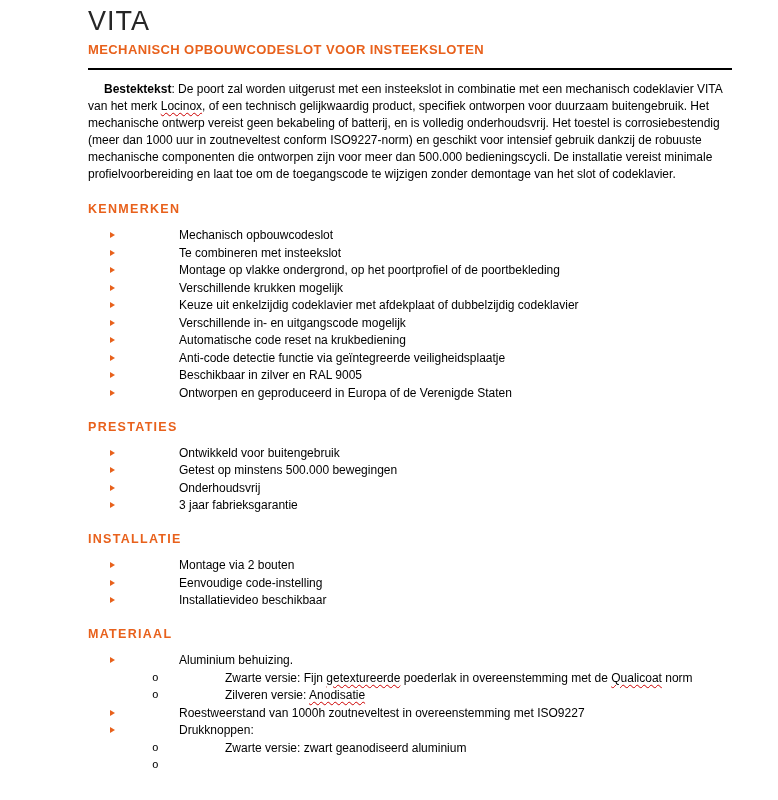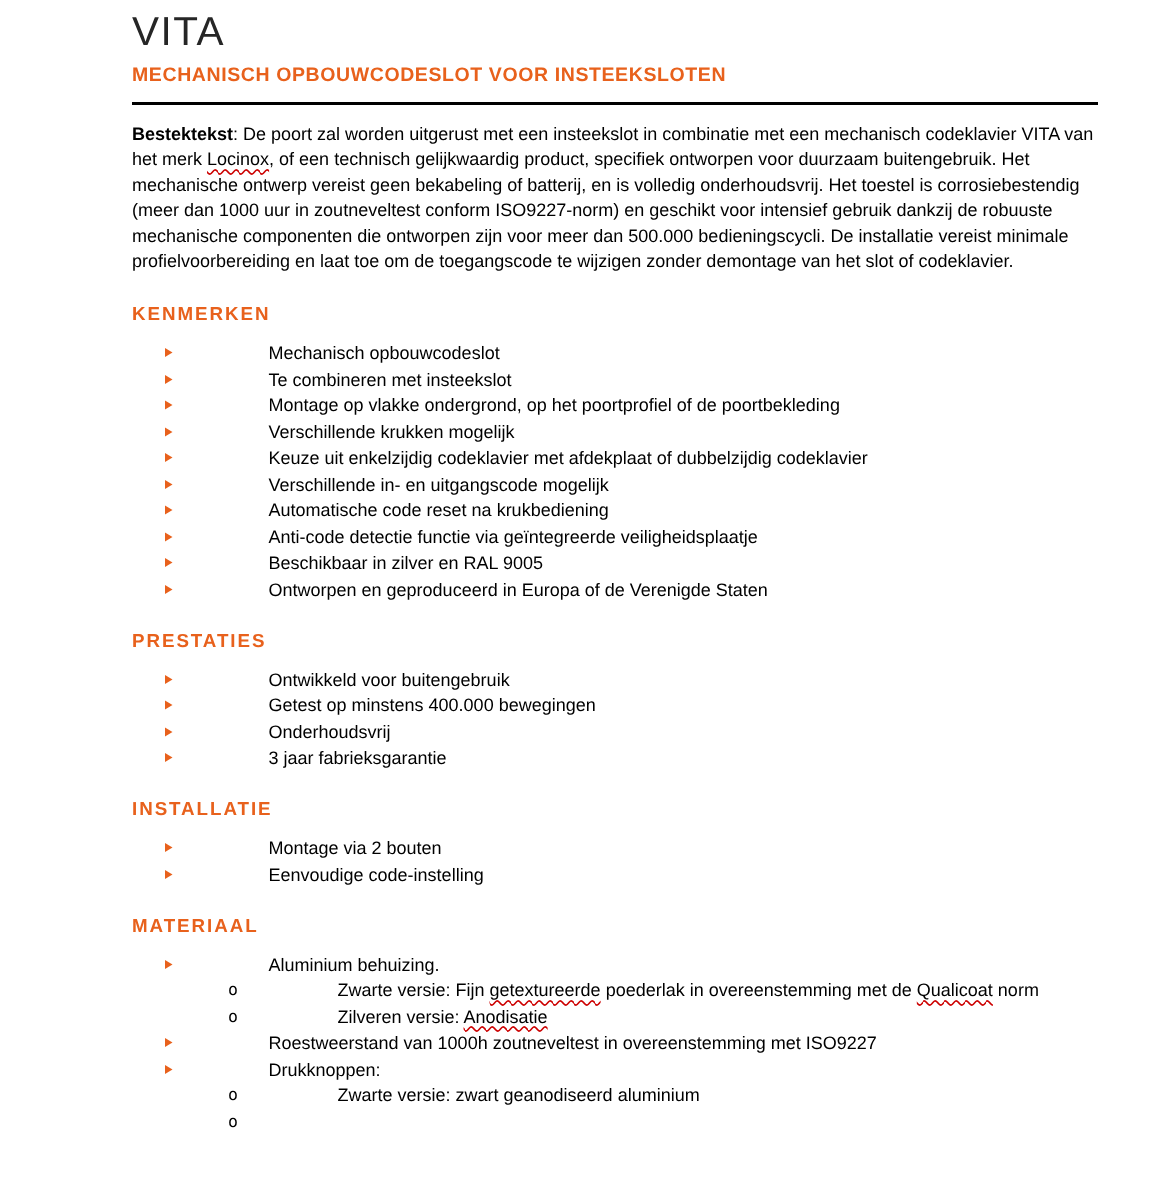--- a/index.html
+++ b/index.html
@@ -38,21 +38,21 @@
     border:none;
     border-top:2px solid #000;
     margin:0 0 11px 0;
   }
   p.intro{
     margin:0 0 8px 0;
     font-size:12px;
     line-height:17px;
     color:#000;
   }
-  p.intro b{font-weight:700;}
+  p.intro b{font-weight:700;margin-left:16px;}
   .spell{
     text-decoration:underline wavy;
     text-decoration-color:var(--spellcheck);
     text-decoration-thickness:1px;
     text-underline-offset:2px;
   }
   h3.sec-heading{
     margin:18px 0 10px 0;
     font-size:12.5px;
     line-height:16px;
@@ -177,21 +177,21 @@
       <div class="li">
           <span class="marker">
             <span class="tri"></span>
           </span>
           <span class="txt">Ontwikkeld voor buitengebruik</span>
         </div>
       <div class="li">
           <span class="marker">
             <span class="tri"></span>
           </span>
-          <span class="txt">Getest op minstens 400.000 bewegingen</span>
+          <span class="txt">Getest op minstens 500.000 bewegingen</span>
         </div>
       <div class="li">
           <span class="marker">
             <span class="tri"></span>
           </span>
           <span class="txt">Onderhoudsvrij</span>
         </div>
       <div class="li">
           <span class="marker">
             <span class="tri"></span>
@@ -209,20 +209,26 @@
             <span class="tri"></span>
           </span>
           <span class="txt">Montage via 2 bouten</span>
         </div>
       <div class="li">
           <span class="marker">
             <span class="tri"></span>
           </span>
           <span class="txt">Eenvoudige code-instelling</span>
         </div>
+      <div class="li">
+          <span class="marker">
+            <span class="tri"></span>
+          </span>
+          <span class="txt">Installatievideo beschikbaar</span>
+        </div>
     </div>
   </section>
 
   <section>
     <h3 class="sec-heading">MATERIAAL</h3>
     <div class="list">
       <div class="li">
           <span class="marker">
             <span class="tri"></span>
           </span>

